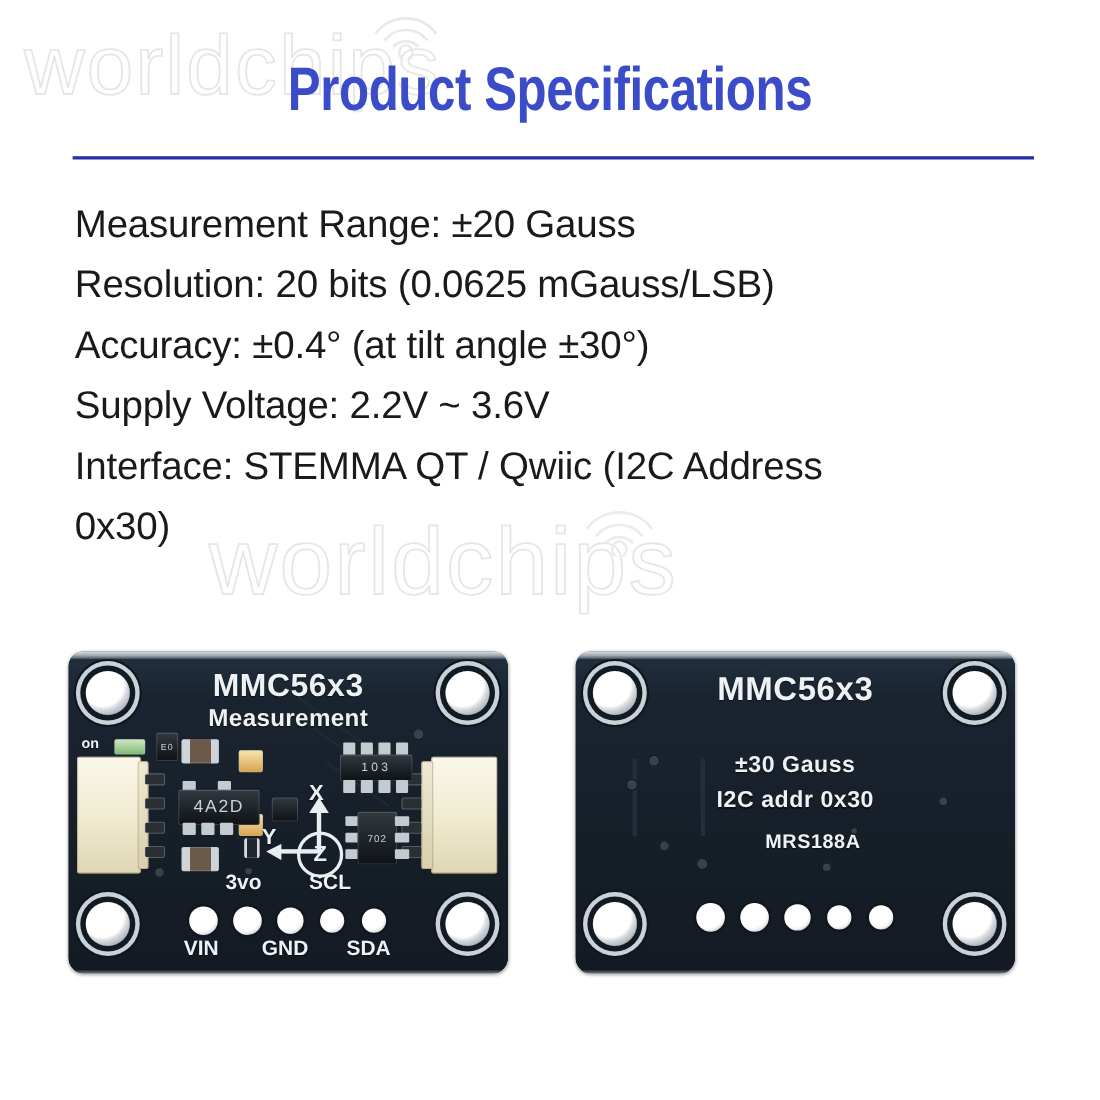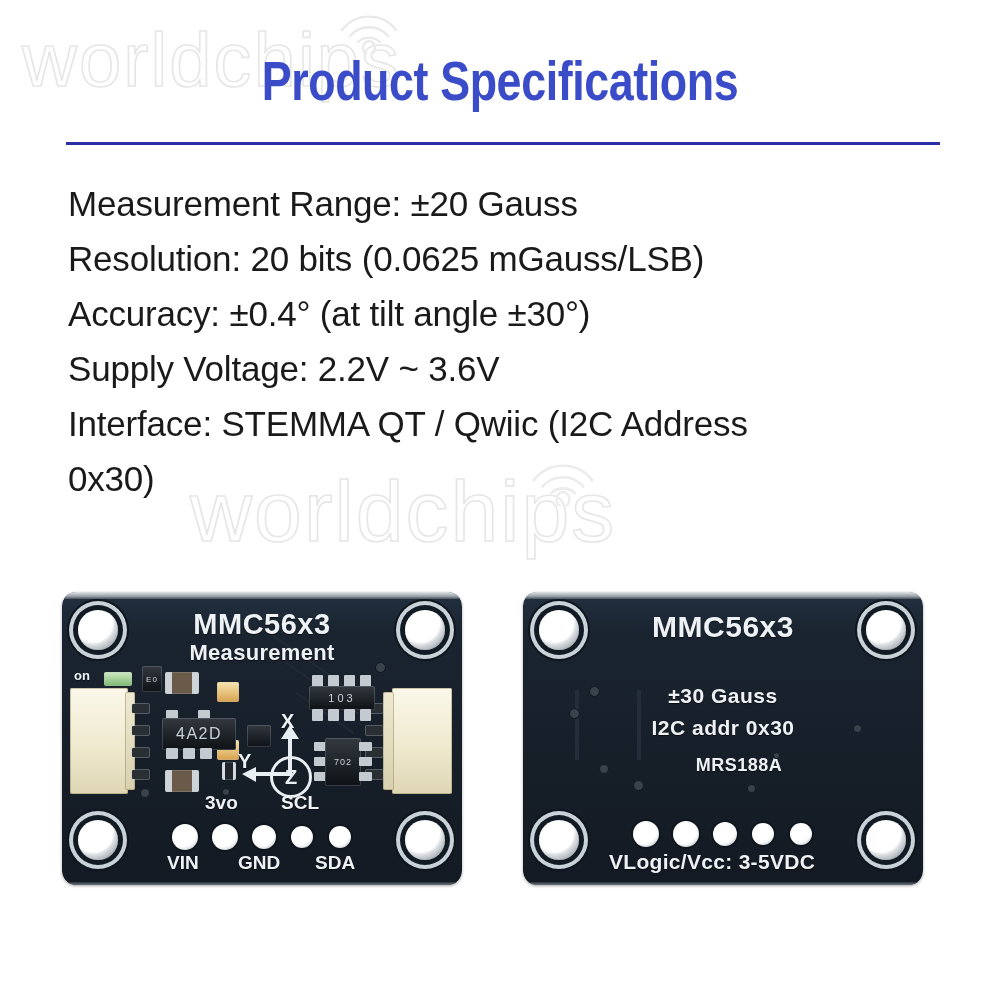--- a/index.html
+++ b/index.html
@@ -311,16 +311,15 @@
     <div class="via" style="left:224px;top:192px;width:9px;height:9px;"></div>
     <div class="via" style="left:330px;top:132px;width:9px;height:9px;"></div>
     <div class="via" style="left:250px;top:160px;width:7px;height:7px;"></div>
 
     <div class="pad" style="left:110px;top:229px;width:26px;height:26px;"></div>
     <div class="pad" style="left:150px;top:229px;width:26px;height:26px;"></div>
     <div class="pad" style="left:190px;top:230px;width:24px;height:24px;"></div>
     <div class="pad" style="left:229px;top:231px;width:22px;height:22px;"></div>
     <div class="pad" style="left:267px;top:231px;width:22px;height:22px;"></div>
 
-    <div class="silk" style="left:86px;top:258px;font-size:21px;letter-spacing:0.3px;">VLogic/Vcc: 3-5VDC</div>
   </div>
 
 </div>
 
 </body></html>

